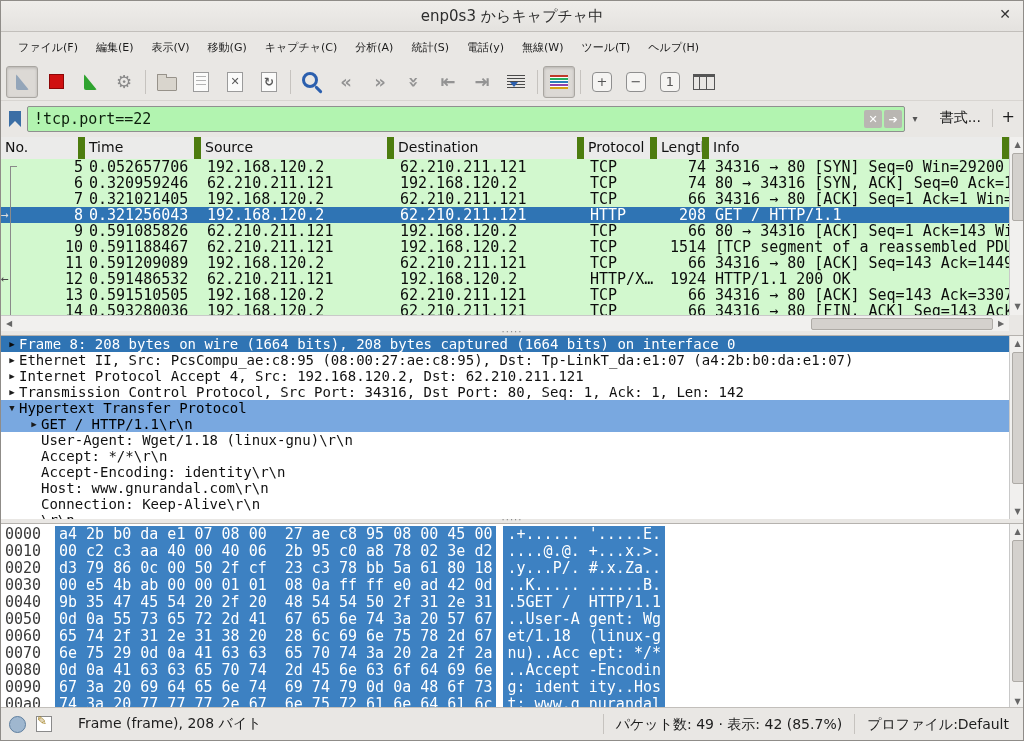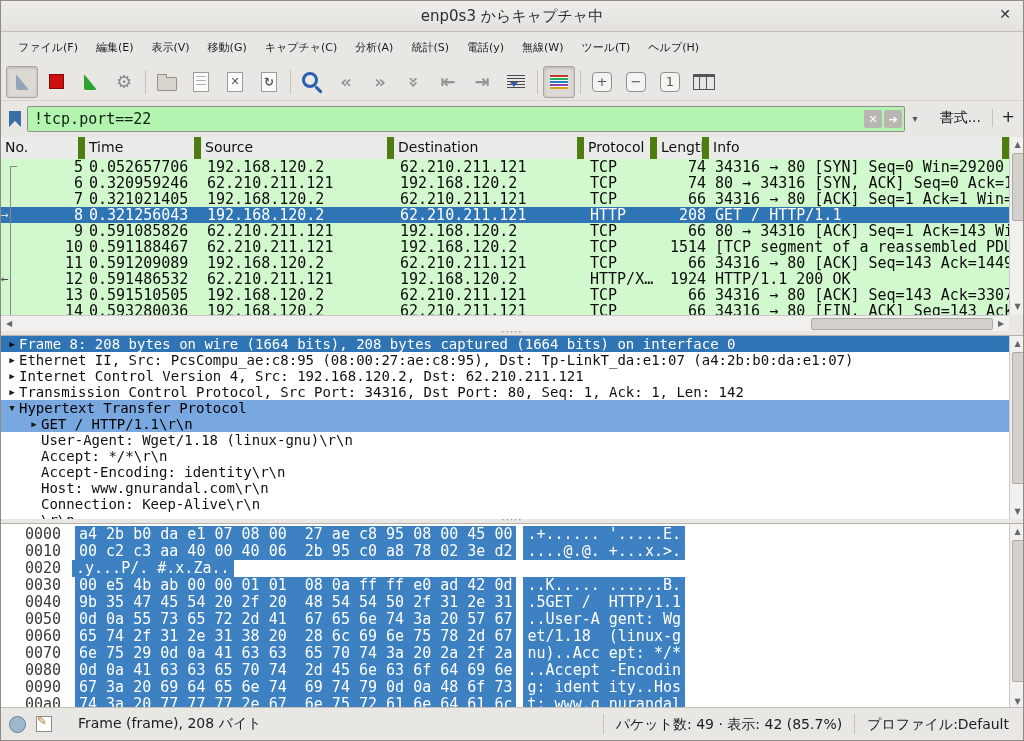--- a/index.html
+++ b/index.html
@@ -82,21 +82,21 @@
   .drow .exp{width:14px;flex:none;text-align:center;font-size:9px;color:#1a1a1a;line-height:16px;}
   .drow.ind0 .exp{margin-left:4px;}
   .drow.ind1 .exp{margin-left:26px;}
   .drow.selected{background:#2f74b4;color:#fff;}
   .drow.selected .exp{color:#0b0b0b;}
   .drow.field{background:#79a8e0;color:#000;}
   
   .hexpane{position:absolute;left:0;top:522px;width:1024px;height:186px;background:#fff;border-top:1px solid #b5b2ae;overflow:hidden;}
   .hbody{position:absolute;left:0;top:2px;width:1008px;height:184px;overflow:hidden;}
   .hrow{display:flex;height:17px;line-height:17px;font-family:"DejaVu Sans Mono",monospace;font-size:15px;white-space:pre;}
-  .hoff{width:40px;margin-left:24px;color:#3a3a3a;flex:none;}
+  .hoff{width:40px;margin-left:4px;color:#3a3a3a;flex:none;}
   .hbytes{margin-left:10px;padding:0 4px;background:#3d81c2;color:#fff;}
   .hascii{margin-left:7px;padding:0 4px;background:#3d81c2;color:#fff;}
   
   .statusbar{position:absolute;left:0;bottom:0;width:100%;height:33px;background:#e9e7e4;border-top:1px solid #c2bfbb;display:flex;align-items:center;font-size:14px;color:#1d1d1d;box-sizing:border-box;}
   .expert{width:15px;height:15px;border-radius:50%;background:#9fb7cf;border:1px solid #5f7f9f;margin-left:8px;flex:none;}
   .note{width:14px;height:14px;background:#fff;border:1px solid #8a8a8a;margin-left:10px;position:relative;flex:none;}
   .note::after{content:"✎";position:absolute;left:0px;top:-3px;font-size:12px;color:#a07d1c;}
   .sb-left-text{margin-left:26px;white-space:nowrap;}
   .sb-spacer{flex:1;}
   .sb-packets{white-space:nowrap;padding:0 12px;border-left:1px solid #c6c3bf;height:20px;line-height:20px;}
@@ -338,21 +338,21 @@
       <span class="sb-arrow" style="bottom:1px">▼</span>
     </div>
   </div>
 
   <div class="split" style="top:330px"></div>
 
   <div class="details">
     <div class="dbody" id="dbody">
         <div class="drow ind0 selected"><span class="exp">▶</span><span class="dtext">Frame 8: 208 bytes on wire (1664 bits), 208 bytes captured (1664 bits) on interface 0</span></div>
         <div class="drow ind0"><span class="exp">▶</span><span class="dtext">Ethernet II, Src: PcsCompu_ae:c8:95 (08:00:27:ae:c8:95), Dst: Tp-LinkT_da:e1:07 (a4:2b:b0:da:e1:07)</span></div>
-        <div class="drow ind0"><span class="exp">▶</span><span class="dtext">Internet Control Version 4, Src: 192.168.120.2, Dst: 62.210.211.121</span></div>
+        <div class="drow ind0"><span class="exp">▶</span><span class="dtext">Internet Protocol Accept 4, Src: 192.168.120.2, Dst: 62.210.211.121</span></div>
         <div class="drow ind0"><span class="exp">▶</span><span class="dtext">Transmission Control Protocol, Src Port: 34316, Dst Port: 80, Seq: 1, Ack: 1, Len: 142</span></div>
         <div class="drow ind0 field"><span class="exp">▼</span><span class="dtext">Hypertext Transfer Protocol</span></div>
         <div class="drow ind1 field"><span class="exp">▶</span><span class="dtext">GET / HTTP/1.1\r\n</span></div>
         <div class="drow ind1"><span class="exp"></span><span class="dtext">User-Agent: Wget/1.18 (linux-gnu)\r\n</span></div>
         <div class="drow ind1"><span class="exp"></span><span class="dtext">Accept: */*\r\n</span></div>
         <div class="drow ind1"><span class="exp"></span><span class="dtext">Accept-Encoding: identity\r\n</span></div>
         <div class="drow ind1"><span class="exp"></span><span class="dtext">Host: www.gnurandal.com\r\n</span></div>
         <div class="drow ind1"><span class="exp"></span><span class="dtext">Connection: Keep-Alive\r\n</span></div>
         <div class="drow ind1"><span class="exp"></span><span class="dtext">\r\n</span></div>
       </div>
@@ -362,21 +362,21 @@
       <span class="sb-arrow" style="bottom:1px">▼</span>
     </div>
   </div>
 
   <div class="split" style="top:518px"></div>
 
   <div class="hexpane">
     <div class="hbody" id="hbody">
         <div class="hrow"><span class="hoff">0000</span><span class="hbytes">a4 2b b0 da e1 07 08 00  27 ae c8 95 08 00 45 00</span><span class="hascii">.+...... '.....E.</span></div>
         <div class="hrow"><span class="hoff">0010</span><span class="hbytes">00 c2 c3 aa 40 00 40 06  2b 95 c0 a8 78 02 3e d2</span><span class="hascii">....@.@. +...x.&gt;.</span></div>
-        <div class="hrow"><span class="hoff">0020</span><span class="hascii">.y...P/. #.x.Za..</span></div>
+        <div class="hrow"><span class="hoff">0020</span><span class="hbytes">d3 79 86 0c 00 50 2f cf  23 c3 78 bb 5a 61 80 18</span><span class="hascii">.y...P/. #.x.Za..</span></div>
         <div class="hrow"><span class="hoff">0030</span><span class="hbytes">00 e5 4b ab 00 00 01 01  08 0a ff ff e0 ad 42 0d</span><span class="hascii">..K..... ......B.</span></div>
         <div class="hrow"><span class="hoff">0040</span><span class="hbytes">9b 35 47 45 54 20 2f 20  48 54 54 50 2f 31 2e 31</span><span class="hascii">.5GET /  HTTP/1.1</span></div>
         <div class="hrow"><span class="hoff">0050</span><span class="hbytes">0d 0a 55 73 65 72 2d 41  67 65 6e 74 3a 20 57 67</span><span class="hascii">..User-A gent: Wg</span></div>
         <div class="hrow"><span class="hoff">0060</span><span class="hbytes">65 74 2f 31 2e 31 38 20  28 6c 69 6e 75 78 2d 67</span><span class="hascii">et/1.18  (linux-g</span></div>
         <div class="hrow"><span class="hoff">0070</span><span class="hbytes">6e 75 29 0d 0a 41 63 63  65 70 74 3a 20 2a 2f 2a</span><span class="hascii">nu)..Acc ept: */*</span></div>
         <div class="hrow"><span class="hoff">0080</span><span class="hbytes">0d 0a 41 63 63 65 70 74  2d 45 6e 63 6f 64 69 6e</span><span class="hascii">..Accept -Encodin</span></div>
         <div class="hrow"><span class="hoff">0090</span><span class="hbytes">67 3a 20 69 64 65 6e 74  69 74 79 0d 0a 48 6f 73</span><span class="hascii">g: ident ity..Hos</span></div>
         <div class="hrow"><span class="hoff">00a0</span><span class="hbytes">74 3a 20 77 77 77 2e 67  6e 75 72 61 6e 64 61 6c</span><span class="hascii">t: www.g nurandal</span></div>
       </div>
     <div class="vscroll" style="right:0;top:0;height:186px">

